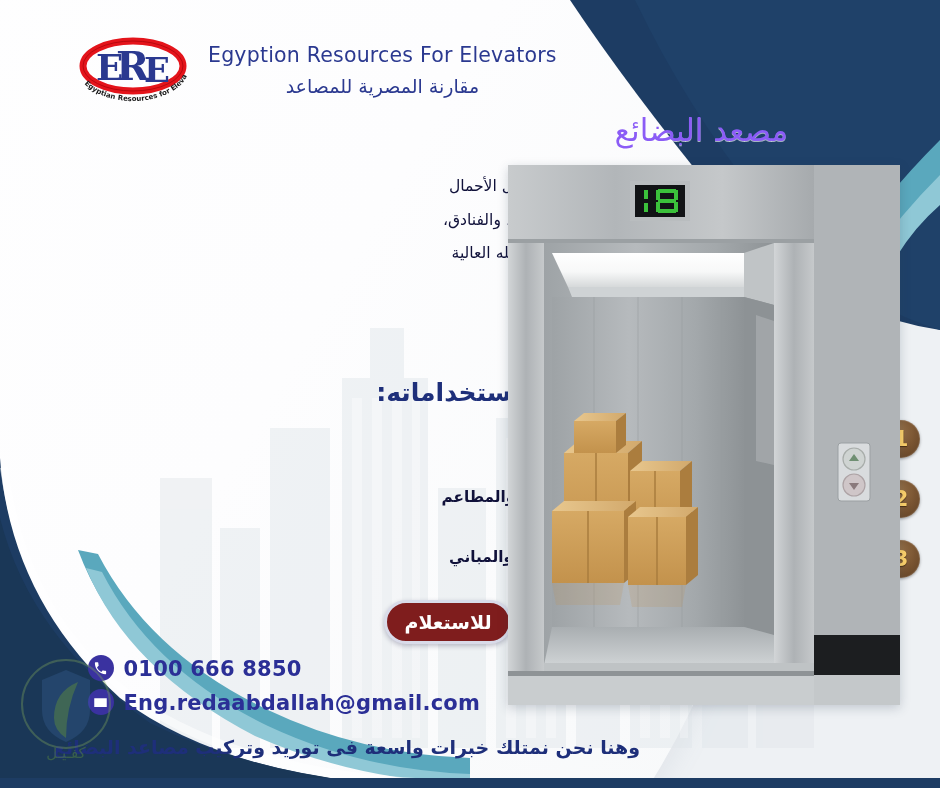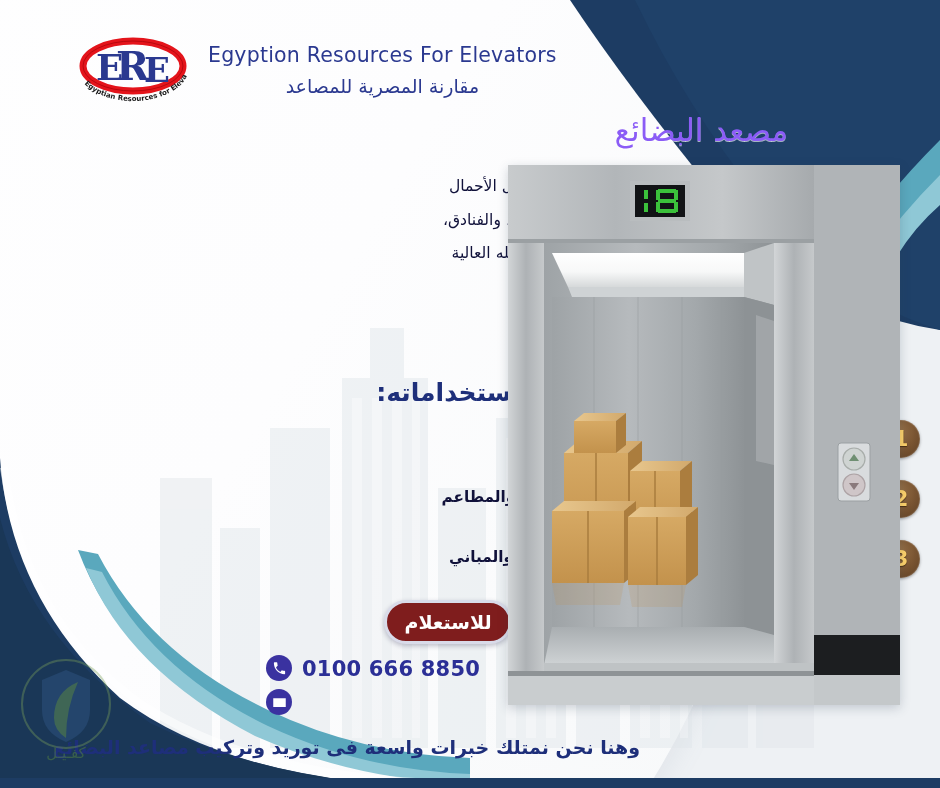--- a/index.html
+++ b/index.html
@@ -307,20 +307,21 @@
           </svg>
       </span>
       <span class="c-text">0100 666 8850</span>
     </div>
     <div class="contact-row">
       <span class="c-icon">
         <svg viewBox="0 0 24 24">
             <path d="M2 5h20v14H2V5zm10 7.2L3.6 6.4h16.8L12 12.2zM3.5 8.1l8.5 5.9 8.5-5.9V17.5h-17V8.1z"></path>
           </svg>
       </span>
+      <span class="c-text">Eng.redaabdallah@gmail.com</span>
     </div>
   </div>
 
   <div class="tagline">وهنا نحن نمتلك خبرات واسعة فى توريد وتركيب مصاعد البضائع</div>
 
   <div class="photo">
     <svg viewBox="0 0 392 540" preserveAspectRatio="none">
       <defs>
         <linearGradient id="frameG" x1="0" y1="0" x2="1" y2="0">
           <stop offset="0" stop-color="#c8cbcd"></stop>

